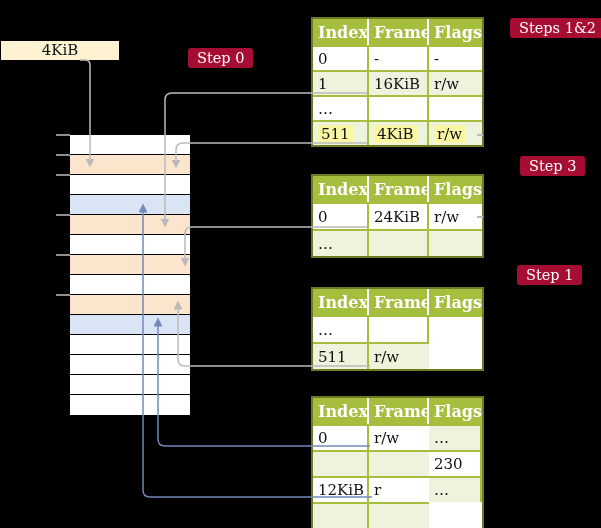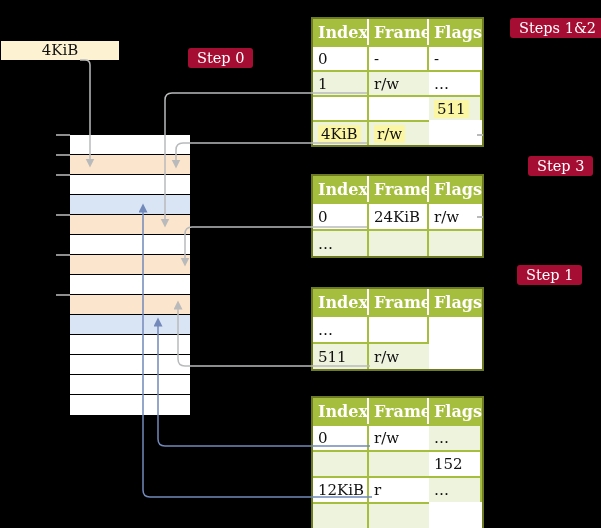--- a/index.html
+++ b/index.html
@@ -9,21 +9,21 @@
 
   
   .framebox{position:absolute;left:1px;top:41px;width:118px;height:19px;
             background:var(--cream);color:#111;font-size:15px;line-height:19px;text-align:center;}
 
   
   .badge{position:absolute;height:18px;line-height:18px;padding:1px 9px;border-radius:3px;
          background:var(--badge_bg);color:var(--badge_text);font-size:14.5px;white-space:nowrap;}
   .badge.b0{left:188px;top:48px;}
   .badge.b12{left:510px;top:18px;}
-  .badge.b3{left:520px;top:156px;margin-left:8px;}
+  .badge.b3{left:520px;top:156px;}
   .badge.b4{left:517px;top:265px;}
 
   
   .memcol{position:absolute;left:70px;top:135px;width:120px;}
   .mcell{height:20px;box-sizing:border-box;border-bottom:1px solid #000;}
   .mcell:last-child{border-bottom:none;}
   .mcell.white{background:#ffffff;}
   .mcell.orange{background:var(--cell_orange);}
   .mcell.blue{background:var(--cell_blue);}
   .tick{position:absolute;left:56px;width:14px;height:2px;background:var(--tick_gray);}
@@ -89,20 +89,23 @@
       </div>
       <div class="bc c1">
         <span>-</span>
       </div>
       <div class="bc c2">
         <span>-</span>
       </div>
       <div class="bc c0 shaded">
         <span>1</span>
       </div>
+      <div class="bc c1 shaded">
+        <span>16KiB</span>
+      </div>
       <div class="bc c2 shaded">
         <span>r/w</span>
       </div>
       <div class="bc c0">
         <span>…</span>
       </div>
       <div class="bc c1"></div>
       <div class="bc c2"></div>
       <div class="bc c0 shaded">
         <span class="hl">511</span>
@@ -158,21 +161,21 @@
       </div>
       <div class="bc c2">
         <span>r/w</span>
       </div>
       <div class="bc c0 shaded">
         <span>…</span>
       </div>
       <div class="bc c1 shaded"></div>
       <div class="bc c2 shaded"></div>
       <div class="bc c0">
-        <span>152</span>
+        <span>230</span>
       </div>
       <div class="bc c1">
         <span>12KiB</span>
       </div>
       <div class="bc c2">
         <span>r</span>
       </div>
       <div class="bc c0 shaded">
         <span>…</span>
       </div>

